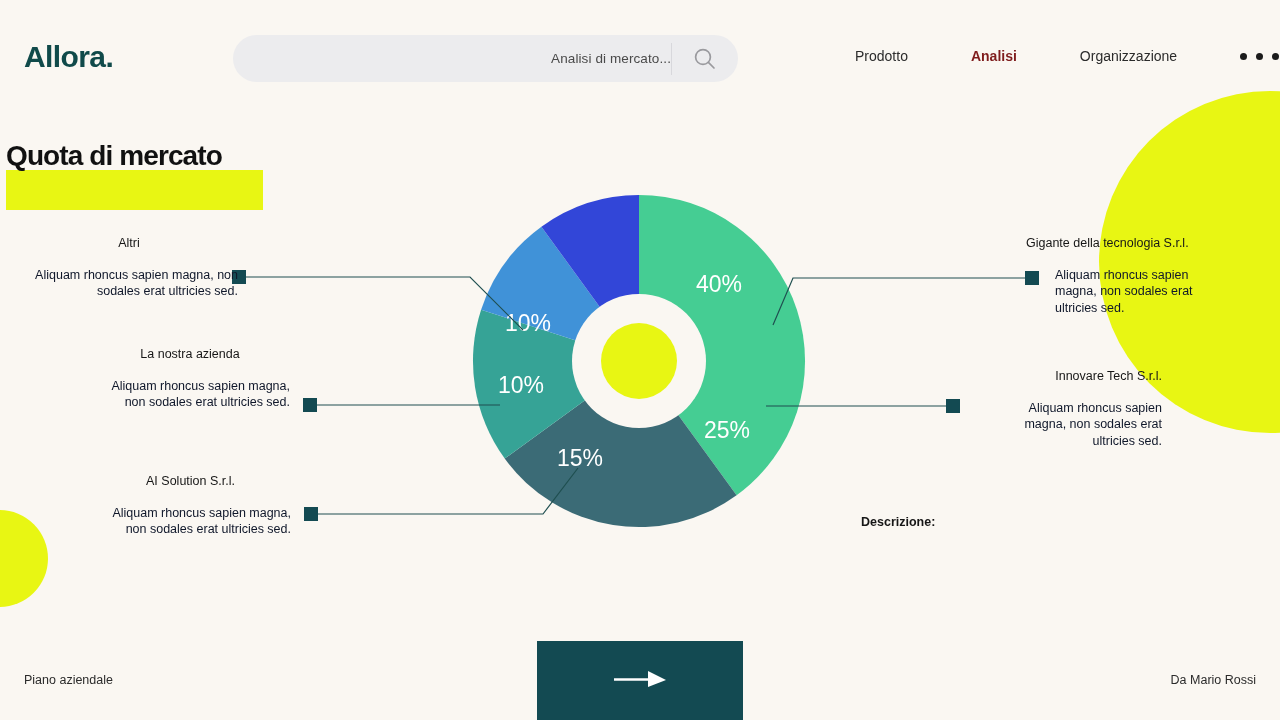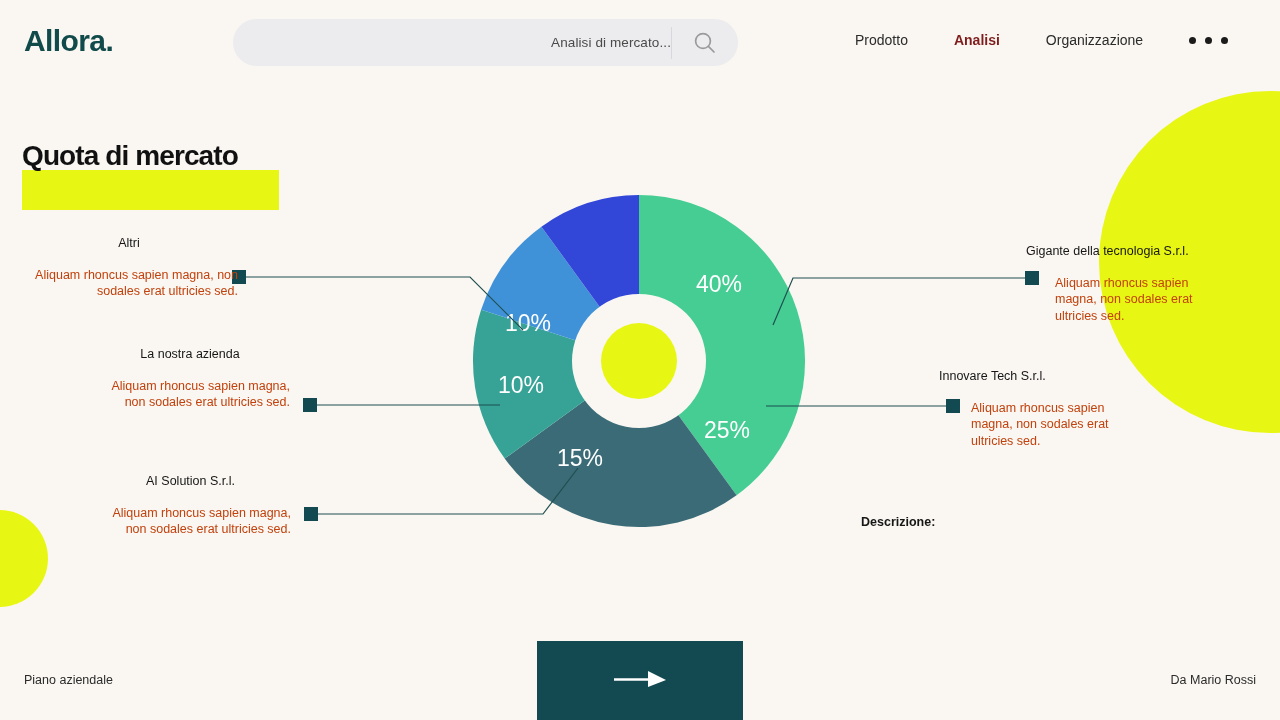--- a/index.html
+++ b/index.html
@@ -12,21 +12,21 @@
     color:#1c1c1c;
   }
 
   
   .blob { position:absolute; border-radius:50%; background:#e8f613; z-index:0; }
   #blob-right { width:342px; height:342px; left:1099px; top:91px; }
   #blob-left  { width:97px;  height:97px;  left:-49px; top:510px; }
 
   
   .header {
-    position:absolute; left:0; top:0; width:1280px; height:86px;
+    position:absolute; left:0; top:16px; width:1280px; height:86px;
     z-index:5;
   }
   .logo {
     position:absolute; left:24px; top:24px;
     font-size:30px; font-weight:bold; letter-spacing:-0.6px;
     color:#104a4a;
   }
   .searchbar {
     position:absolute; left:233px; top:19px; width:505px; height:47px;
     background:#ececee; border-radius:24px;
@@ -35,44 +35,44 @@
   .search-input-text {
     flex:1; padding-left:27px; font-size:13.5px; color:#4a4a4a;
     letter-spacing:.1px; white-space:nowrap; overflow:hidden;
   }
   .search-divider { width:1px; height:32px; background:#d8d8dc; }
   .search-btn {
     width:66px; height:47px; display:flex; align-items:center; justify-content:center;
   }
   .search-btn svg { display:block; }
 
-  .nav { position:absolute; left:855px; top:32px; display:flex; align-items:center; }
+  .nav { position:absolute; left:855px; top:32px; display:flex; align-items:center;gap:17px; }
   .nav-item { font-size:14px; color:#2b2b2b; margin-right:46px; white-space:nowrap; }
   .nav-item.active { font-weight:bold; color:#7f1d1d; }
   .nav-more { display:flex; gap:9px; align-items:center; }
   .nav-more span { width:7px; height:7px; border-radius:50%; background:#1b1b1b; display:block; }
 
   
-  .title-wrap { position:absolute; left:22px; top:140px; z-index:3; }
+  .title-wrap { position:absolute; left:6px; top:140px; z-index:3; }
   .title-hl {
     position:absolute; left:0px; top:30px; width:257px; height:40px;
     background:#e8f613; z-index:-1;
   }
   .page-title {
     font-size:28px; font-weight:bold; letter-spacing:-0.9px; color:#111;
     white-space:nowrap;
   }
 
   
   #chart-layer { position:absolute; left:0; top:0; width:1280px; height:720px; z-index:2; }
 
   
   .callout { position:absolute; z-index:4; }
   .callout .co-title { font-size:12.5px; font-weight:normal; color:#161616; white-space:nowrap; }
-  .callout .co-body { font-size:12.5px; line-height:16.4px; color:#c2410c; }
+  .callout .co-body { font-size:12.5px; line-height:16.4px; color:#0f172a; }
   .callout.left  { text-align:right; }
   .callout.right { text-align:left; }
   .co-title.l { text-align:center; }
 
   .swatch {
     position:absolute; width:14px; height:14px; background:#134a52; z-index:4;
   }
 
   
   .descr { position:absolute; left:861px; top:515px; width:320px; z-index:4; }
@@ -166,27 +166,27 @@
   <div class="co-body">Aliquam rhoncus sapien magna, non sodales erat ultricies sed.</div>
 </div>
 
 <div class="swatch" style="left: 304px; top: 507px; background: rgb(19, 74, 82);"></div>
 <div class="callout left" style="left:90px; top:474px; width:201px;">
   <div class="co-title l" style="margin-bottom:17px;">AI Solution S.r.l.</div>
   <div class="co-body">Aliquam rhoncus sapien magna, non sodales erat ultricies sed.</div>
 </div>
 
 <div class="swatch" style="left: 1025px; top: 271px; background: rgb(19, 74, 82);"></div>
-<div class="callout right" style="left:1026px; top:236px; width:200px;margin-top:8px;">
+<div class="callout right" style="left:1026px; top:236px; width:200px;">
   <div class="co-title" style="margin-bottom:17px; margin-left:0;">Gigante della tecnologia S.r.l.</div>
   <div class="co-body" style="margin-left:29px;">Aliquam rhoncus sapien magna, non sodales erat ultricies sed.</div>
 </div>
 
 <div class="swatch" style="left: 946px; top: 399px; background: rgb(19, 74, 82);"></div>
-<div class="callout right" style="left:939px; top:369px; width:200px;">
+<div class="callout right" style="left:962px; top:369px; width:200px;text-align:right;">
   <div class="co-title" style="margin-bottom:17px;">Innovare Tech S.r.l.</div>
   <div class="co-body" style="margin-left:32px;">Aliquam rhoncus sapien magna, non sodales erat ultricies sed.</div>
 </div>
 
 <div class="descr">
   <div class="descr-title">Descrizione:</div>
 </div>
 
 <div class="footer-left">Piano aziendale</div>
 <div class="footer-right">Da Mario Rossi</div>

